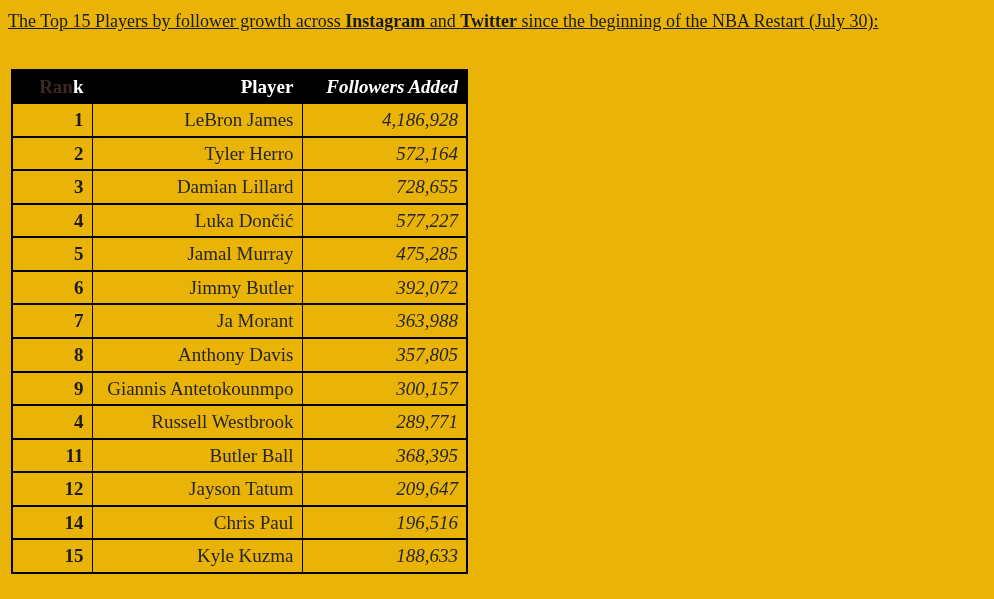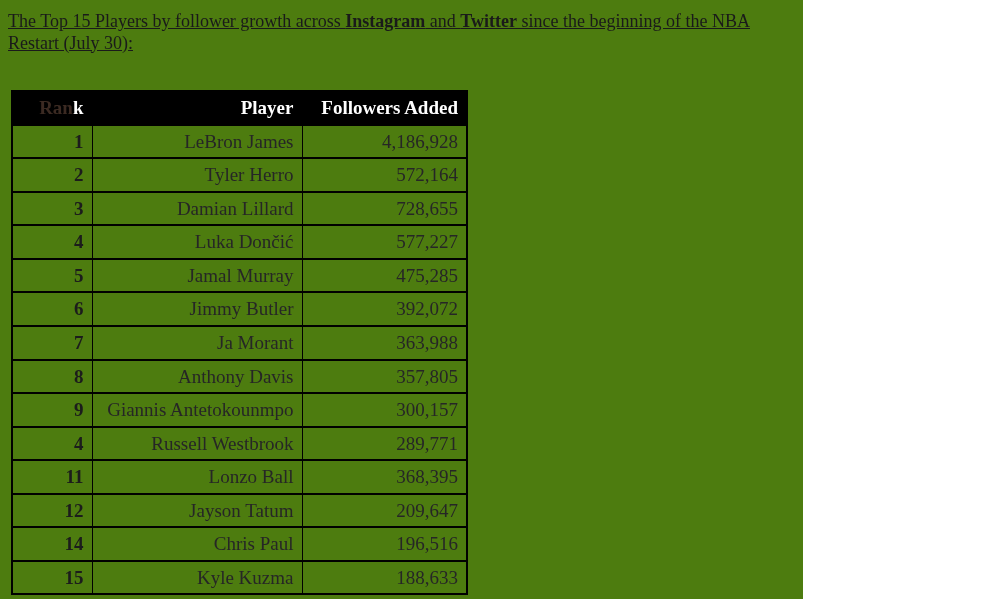--- a/index.html
+++ b/index.html
@@ -3,24 +3,24 @@
 <meta charset="utf-8">
 <style>
   html, body {
     margin: 0;
     padding: 0;
     background: #ffffff;
     font-family: "Liberation Serif", "DejaVu Serif", serif;
     color: #212121;
   }
   .page {
-    width: 803px;
+    width: 994px;
     height: 599px;
     overflow: hidden;
-    background: #4d7c0f;
+    background: #eab308;
   }
   .title {
     margin: 0;
     padding: 11px 8px 0 8px;
     font-size: 18px;
     line-height: 1.2;
     color: #1a1a1a;
     text-decoration: underline;
   }
   .title .bold { font-weight: bold; }
@@ -38,21 +38,21 @@
     border-right-width: 1px;
     padding: 2px 8px;
     line-height: 1.45;
     text-align: right;
     vertical-align: middle;
     overflow: hidden;
   }
   table.followers th:first-child,
   table.followers td:first-child { border-left-width: 2px; }
   table.followers th:last-child,
-  table.followers td:last-child { border-right-width: 2px; }
+  table.followers td:last-child { border-right-width: 2px; font-style: italic; }
   table.followers thead th {
     background: #000000;
     color: #ffffff;
     font-weight: bold;
   }
   .col-rank { width: 80px; }
   .col-player { width: 210px; }
   .col-followers { width: 165px; }
   .rank-ghost { color: #3b2a22; font-weight: bold; }
   td.rank { font-weight: bold; color: #1c1c1c; }
@@ -124,21 +124,21 @@
         <td class="player">Giannis Antetokounmpo</td>
         <td class="followers">300,157</td>
       </tr>
       <tr>
         <td class="rank">4</td>
         <td class="player">Russell Westbrook</td>
         <td class="followers">289,771</td>
       </tr>
       <tr>
         <td class="rank">11</td>
-        <td class="player">Lonzo Ball</td>
+        <td class="player">Butler Ball</td>
         <td class="followers">368,395</td>
       </tr>
       <tr>
         <td class="rank">12</td>
         <td class="player">Jayson Tatum</td>
         <td class="followers">209,647</td>
       </tr>
       <tr>
         <td class="rank">14</td>
         <td class="player">Chris Paul</td>

